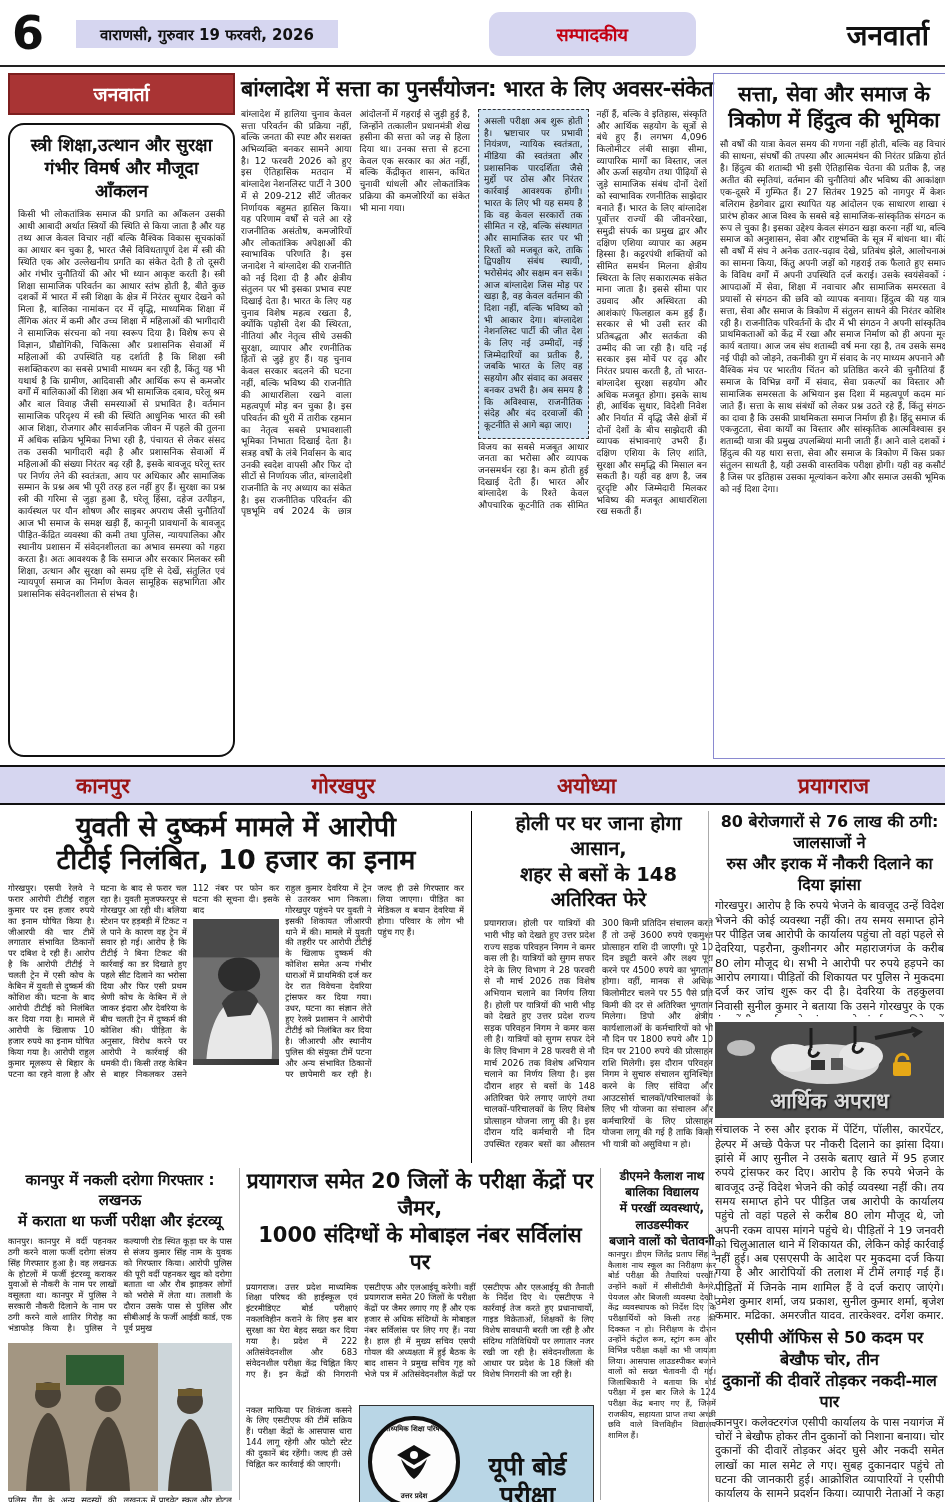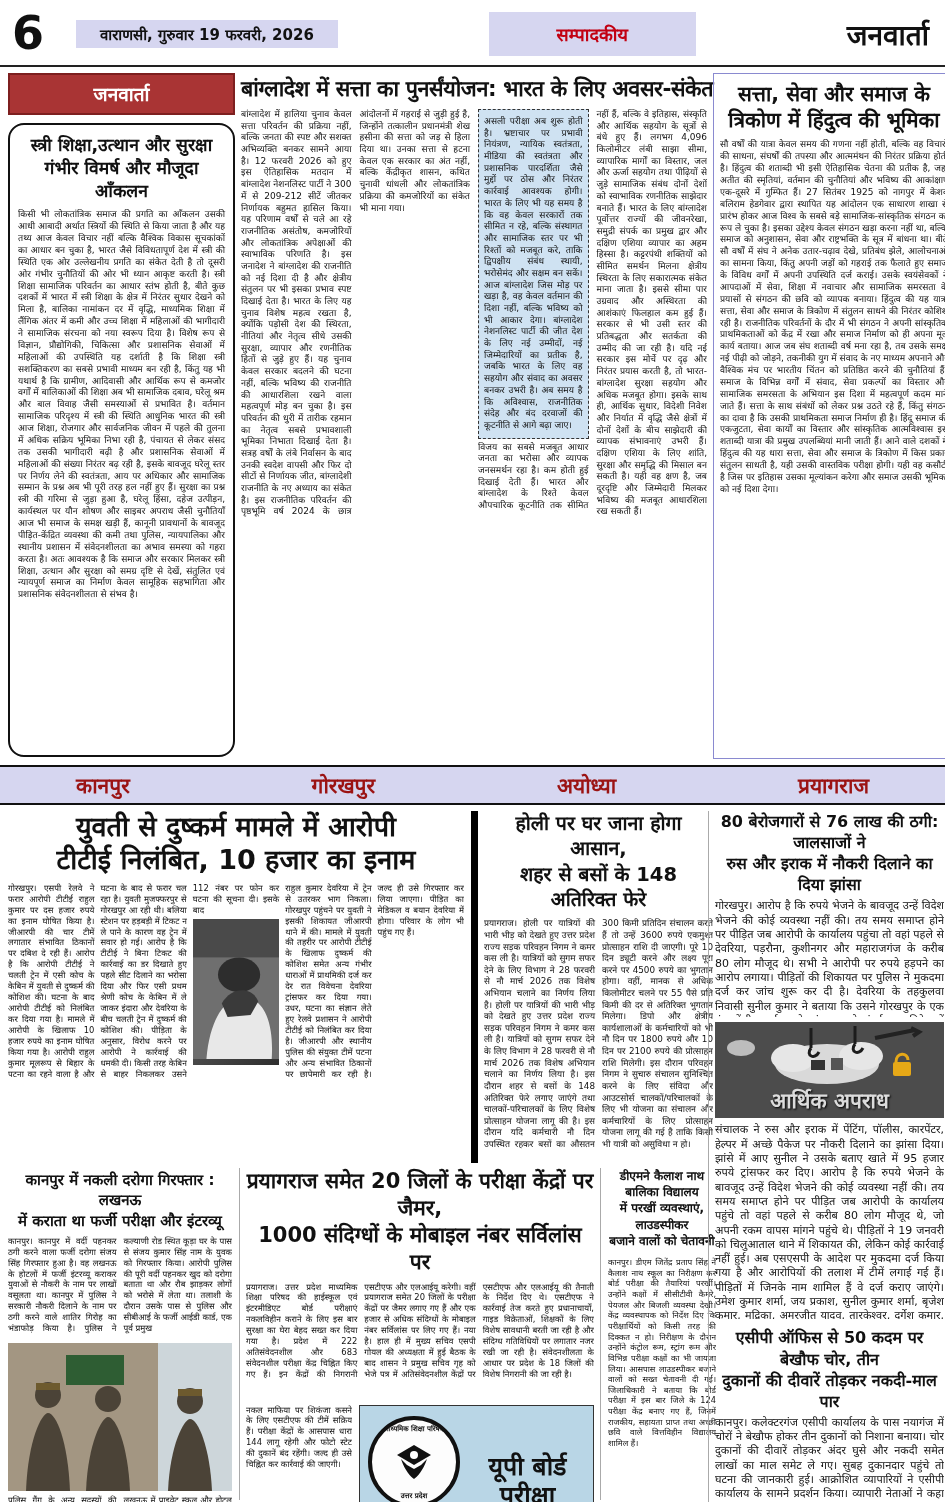--- a/index.html
+++ b/index.html
@@ -6,21 +6,21 @@
   .page {
     position:relative; width:945px; height:1502px; margin:0 auto;
     background:#ffffff; overflow:hidden;
     font-family:"DejaVu Sans","Liberation Sans",sans-serif; color:#111;
   }
   
   .masthead-row { display:flex; align-items:center; height:52px; margin:8px 12px 0 12px; }
   .page-num { font-size:46px; font-weight:bold; line-height:0.95; width:64px; }
   .date-box { background:#d6d6f0; font-weight:bold; font-size:15px; padding:4px 24px; white-space:nowrap; }
   .section-wrap { flex:1; display:flex; justify-content:center; }
-  .section-box { background:#d6d6f0; color:#c20012; font-weight:bold; font-size:18px; padding:10px 68px; }
+  .section-box { background:#d6d6f0; color:#c20012; font-weight:bold; font-size:18px; padding:10px 68px;border-radius:11px; }
   .masthead { font-size:28px; font-weight:bold; padding-right:4px; }
   .header-rule { border:0; border-top:2px solid #222; margin:5px 0 6px 0; }
 
   
   .ed-row { display:flex; gap:6px; padding:0 8px; height:686px; }
   .ed-left { width:227px; flex:none; }
   .brand-box { background:#a93434; border:2px solid #7d1f1f; color:#fff; text-align:center;
     font-weight:bold; font-size:19px; padding:6px 0; margin-bottom:8px; }
   .round-box { border:2px solid #111; border-radius:16px; padding:9px 8px; height:612px; overflow:hidden; }
   .round-box h2 { font-size:17.5px; text-align:center; margin:0 0 7px 0; line-height:1.3; }
@@ -46,21 +46,21 @@
   .news-main { width:694px; flex:none; }
   .row1 { display:flex; gap:7px; height:352px; }
   .tte { width:456px; flex:none; }
   .tte h1 { font-size:27px; text-align:center; line-height:1.22; margin:0 0 6px 0; }
   .cols5 { columns:5; column-gap:6px; height:272px; overflow:hidden; font-size:8.4px; line-height:1.3; text-align:justify; }
   .cols5 p { margin:0; }
   .photo1 { width:100%; height:146px; background:linear-gradient(135deg,#9a9a9a,#555 45%,#2e2e2e);
     break-inside:avoid; margin:3px 0; position:relative; overflow:hidden; }
   .photo1 svg { position:absolute; inset:0; }
 
-  .holi { width:229px; flex:none; border-left:7px solid #000000; padding-left:6px; }
+  .holi { width:229px; flex:none; border-left:1px solid #000000; padding-left:12px; }
   .holi h2 { font-size:19.5px; text-align:center; margin:0 0 6px 0; line-height:1.3; }
   .cols2h { columns:2; column-gap:7px; height:292px; overflow:hidden; font-size:8.8px; line-height:1.32; text-align:justify; }
   .cols2h p { margin:0; }
 
   .row2 { display:flex; gap:7px; height:332px; margin-top:5px; }
   .daroga { width:224px; flex:none; }
   .daroga h3 { font-size:15px; text-align:center; line-height:1.35; margin:2px 0 5px 0; }
   .cols2d { columns:2; column-gap:7px; height:102px; overflow:hidden; font-size:8.4px; line-height:1.3; text-align:justify; }
   .cols2d p { margin:0; }
   .photo2 { width:100%; height:148px; margin:5px 0 4px 0; position:relative; overflow:hidden;
@@ -77,21 +77,21 @@
   .jam-mid .txt { width:106px; flex:none; font-size:8.4px; line-height:1.3; text-align:justify; height:112px; overflow:hidden; }
   .logo-box { flex:1; background:#b9d6e6; border:1px solid #333; display:flex; align-items:center;
     gap:10px; padding:6px 8px; height:100px; }
   .seal { width:92px; height:92px; flex:none; border-radius:50%; border:4px solid #111; background:#fdfdfd;
     display:flex; flex-direction:column; align-items:center; justify-content:space-between;
     font-size:7px; font-weight:bold; text-align:center; padding:4px 2px; box-sizing:border-box; overflow:hidden; }
   .seal .emblem { width:46px; height:42px; }
   .logo-text { font-size:25px; font-weight:bold; line-height:1.15; text-align:center; flex:1;margin-top:40px; }
 
   .dm { width:108px; flex:none; }
-  .dm h3 { font-size:12px; text-align:center; line-height:1.35; margin:0 0 8px 0; }
+  .dm h3 { font-size:12px; text-align:center; line-height:1.35; margin:0 0 0 0; }
   .dm .body-xs { font-size:8.2px; line-height:1.3; text-align:justify; height:272px; overflow:hidden; }
 
   .news-right { width:229px; flex:none; border-left:1px solid #aaa; padding-left:6px; }
   .news-right h3 { font-size:16px; text-align:center; line-height:1.32; margin:0 0 4px 0; }
   .thagi-body { font-size:11px; line-height:1.3; text-align:justify; margin:0; }
   .b1 { height:118px; overflow:hidden; }
   .econ { height:96px; background:linear-gradient(#606060,#353535 70%,#262626); position:relative; margin:5px 0; overflow:hidden; }
   .econ svg { position:absolute; inset:0; }
   .econ-label { position:absolute; bottom:4px; left:50%; transform:translateX(-50%);
     color:#dcdcdc; font-weight:bold; font-size:21px; white-space:nowrap; text-shadow:1px 1px 2px #000; }

